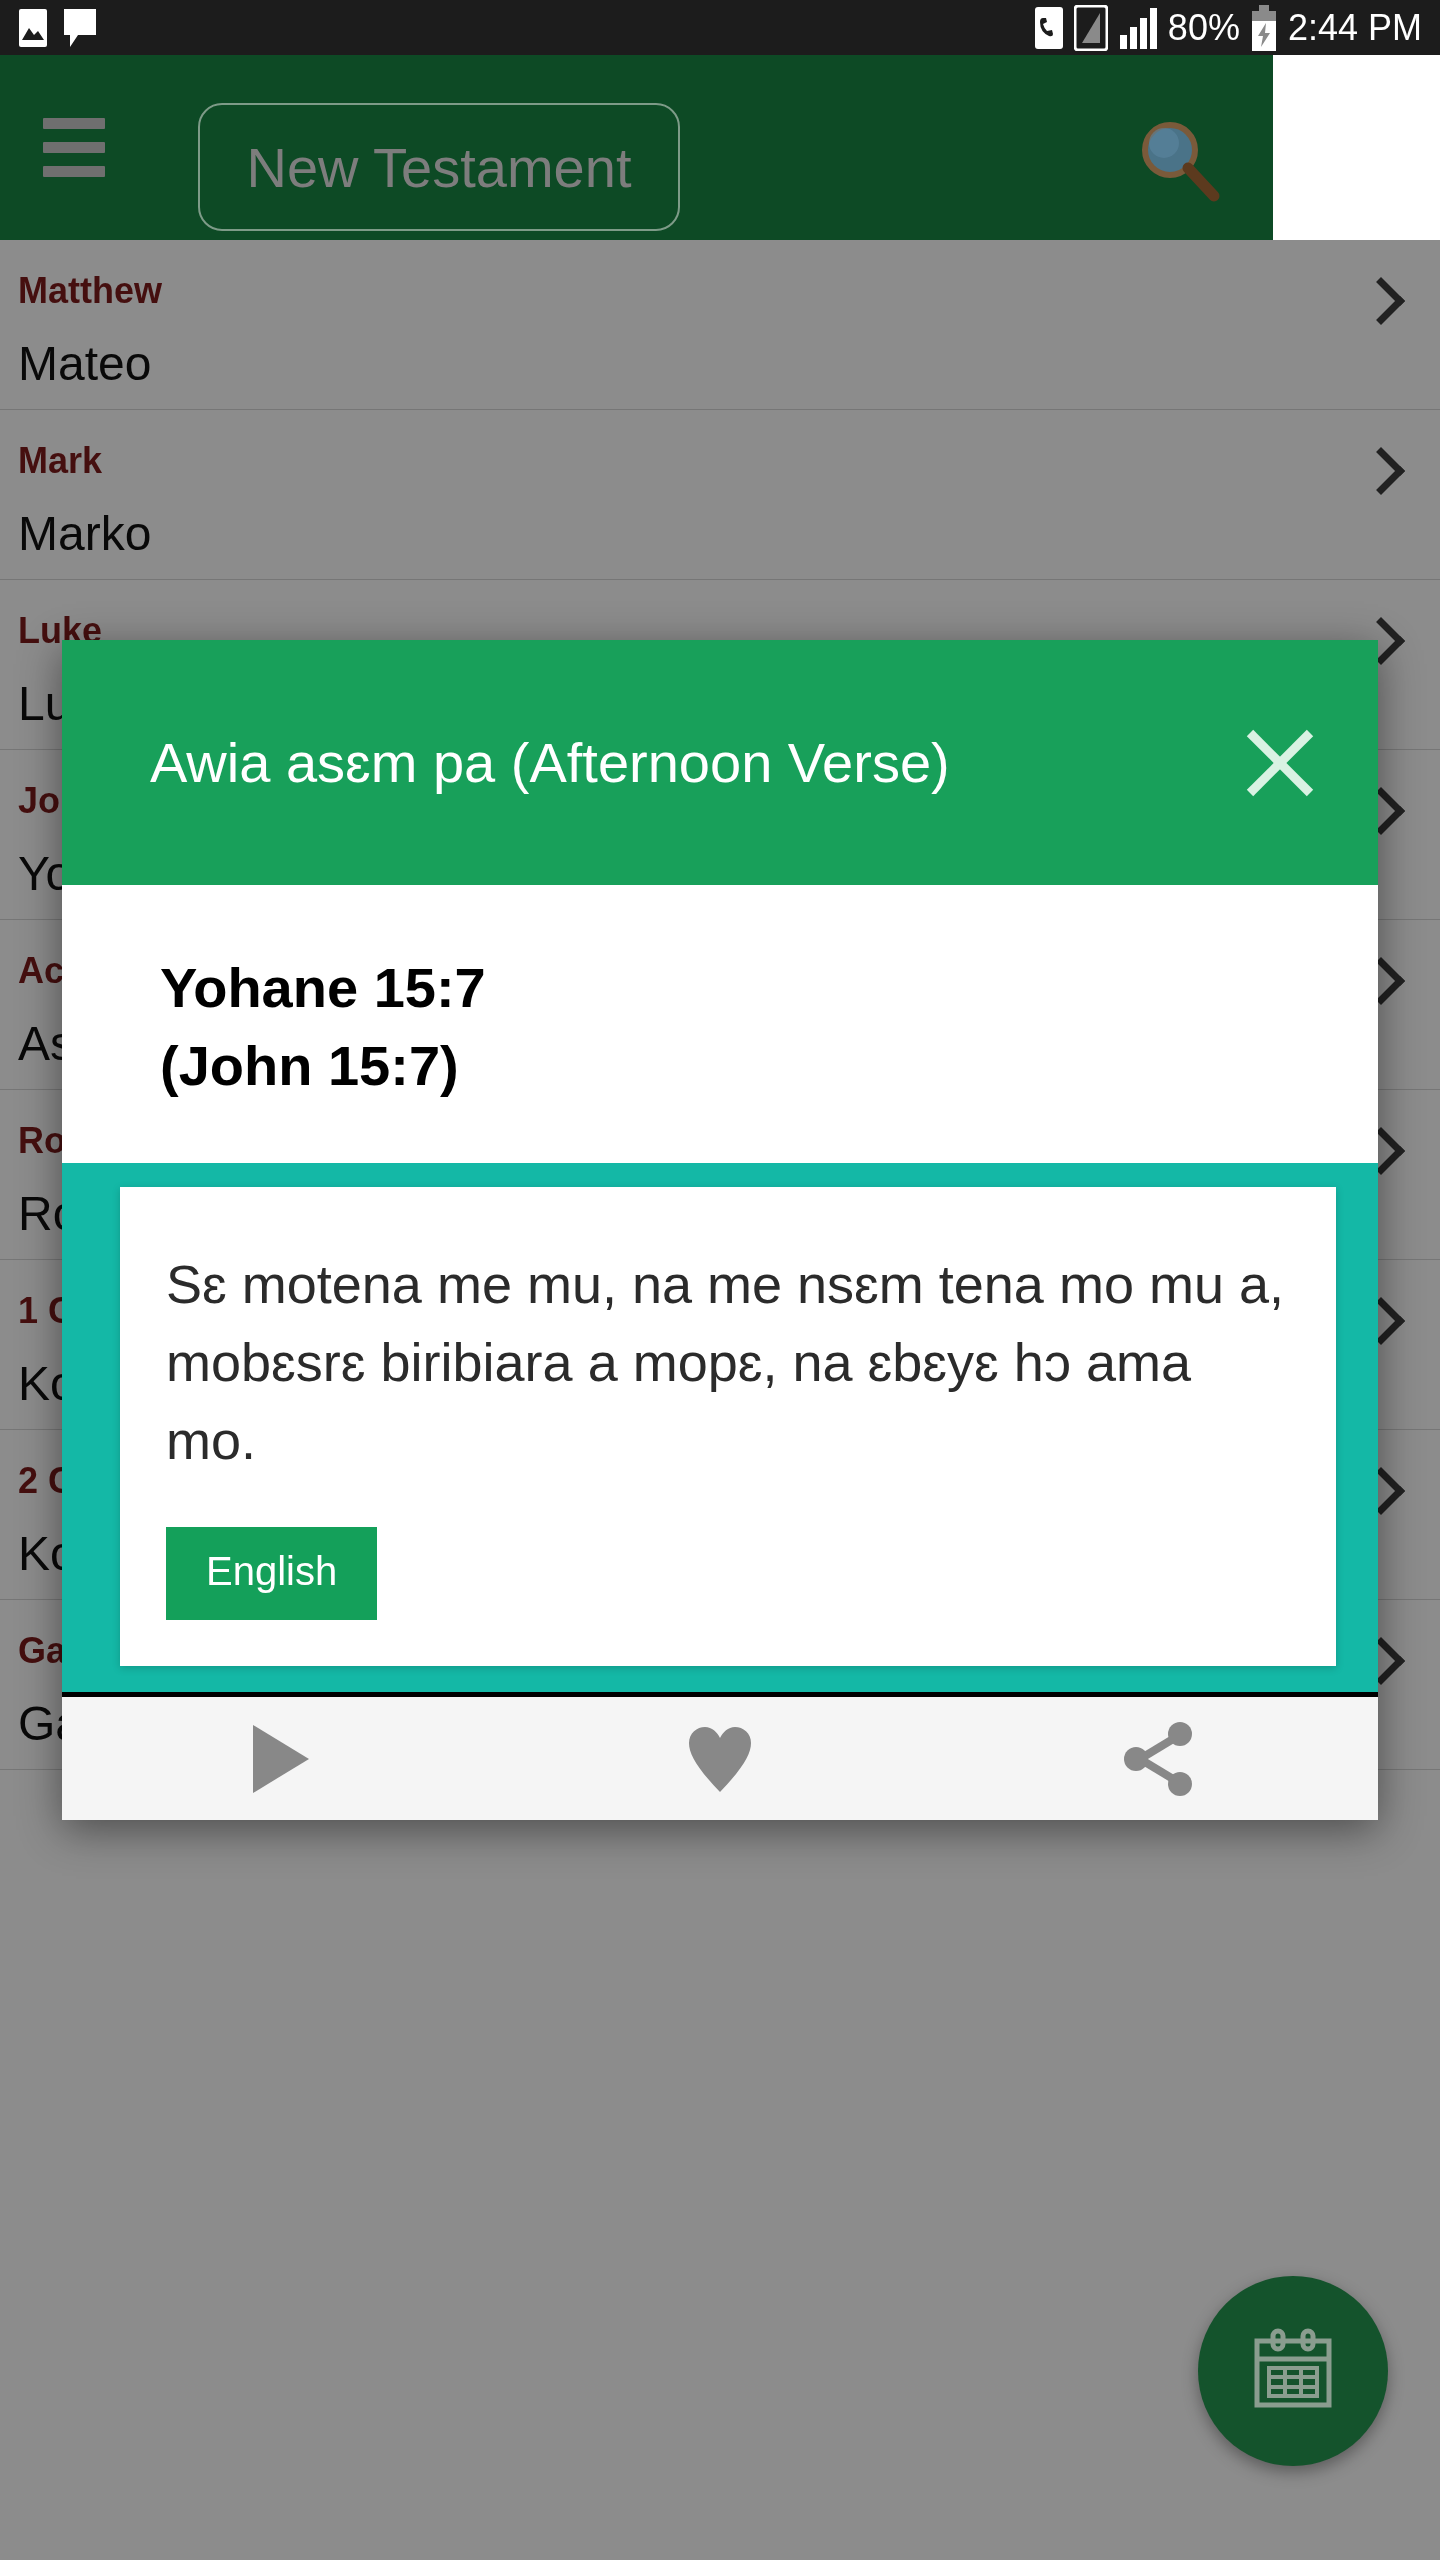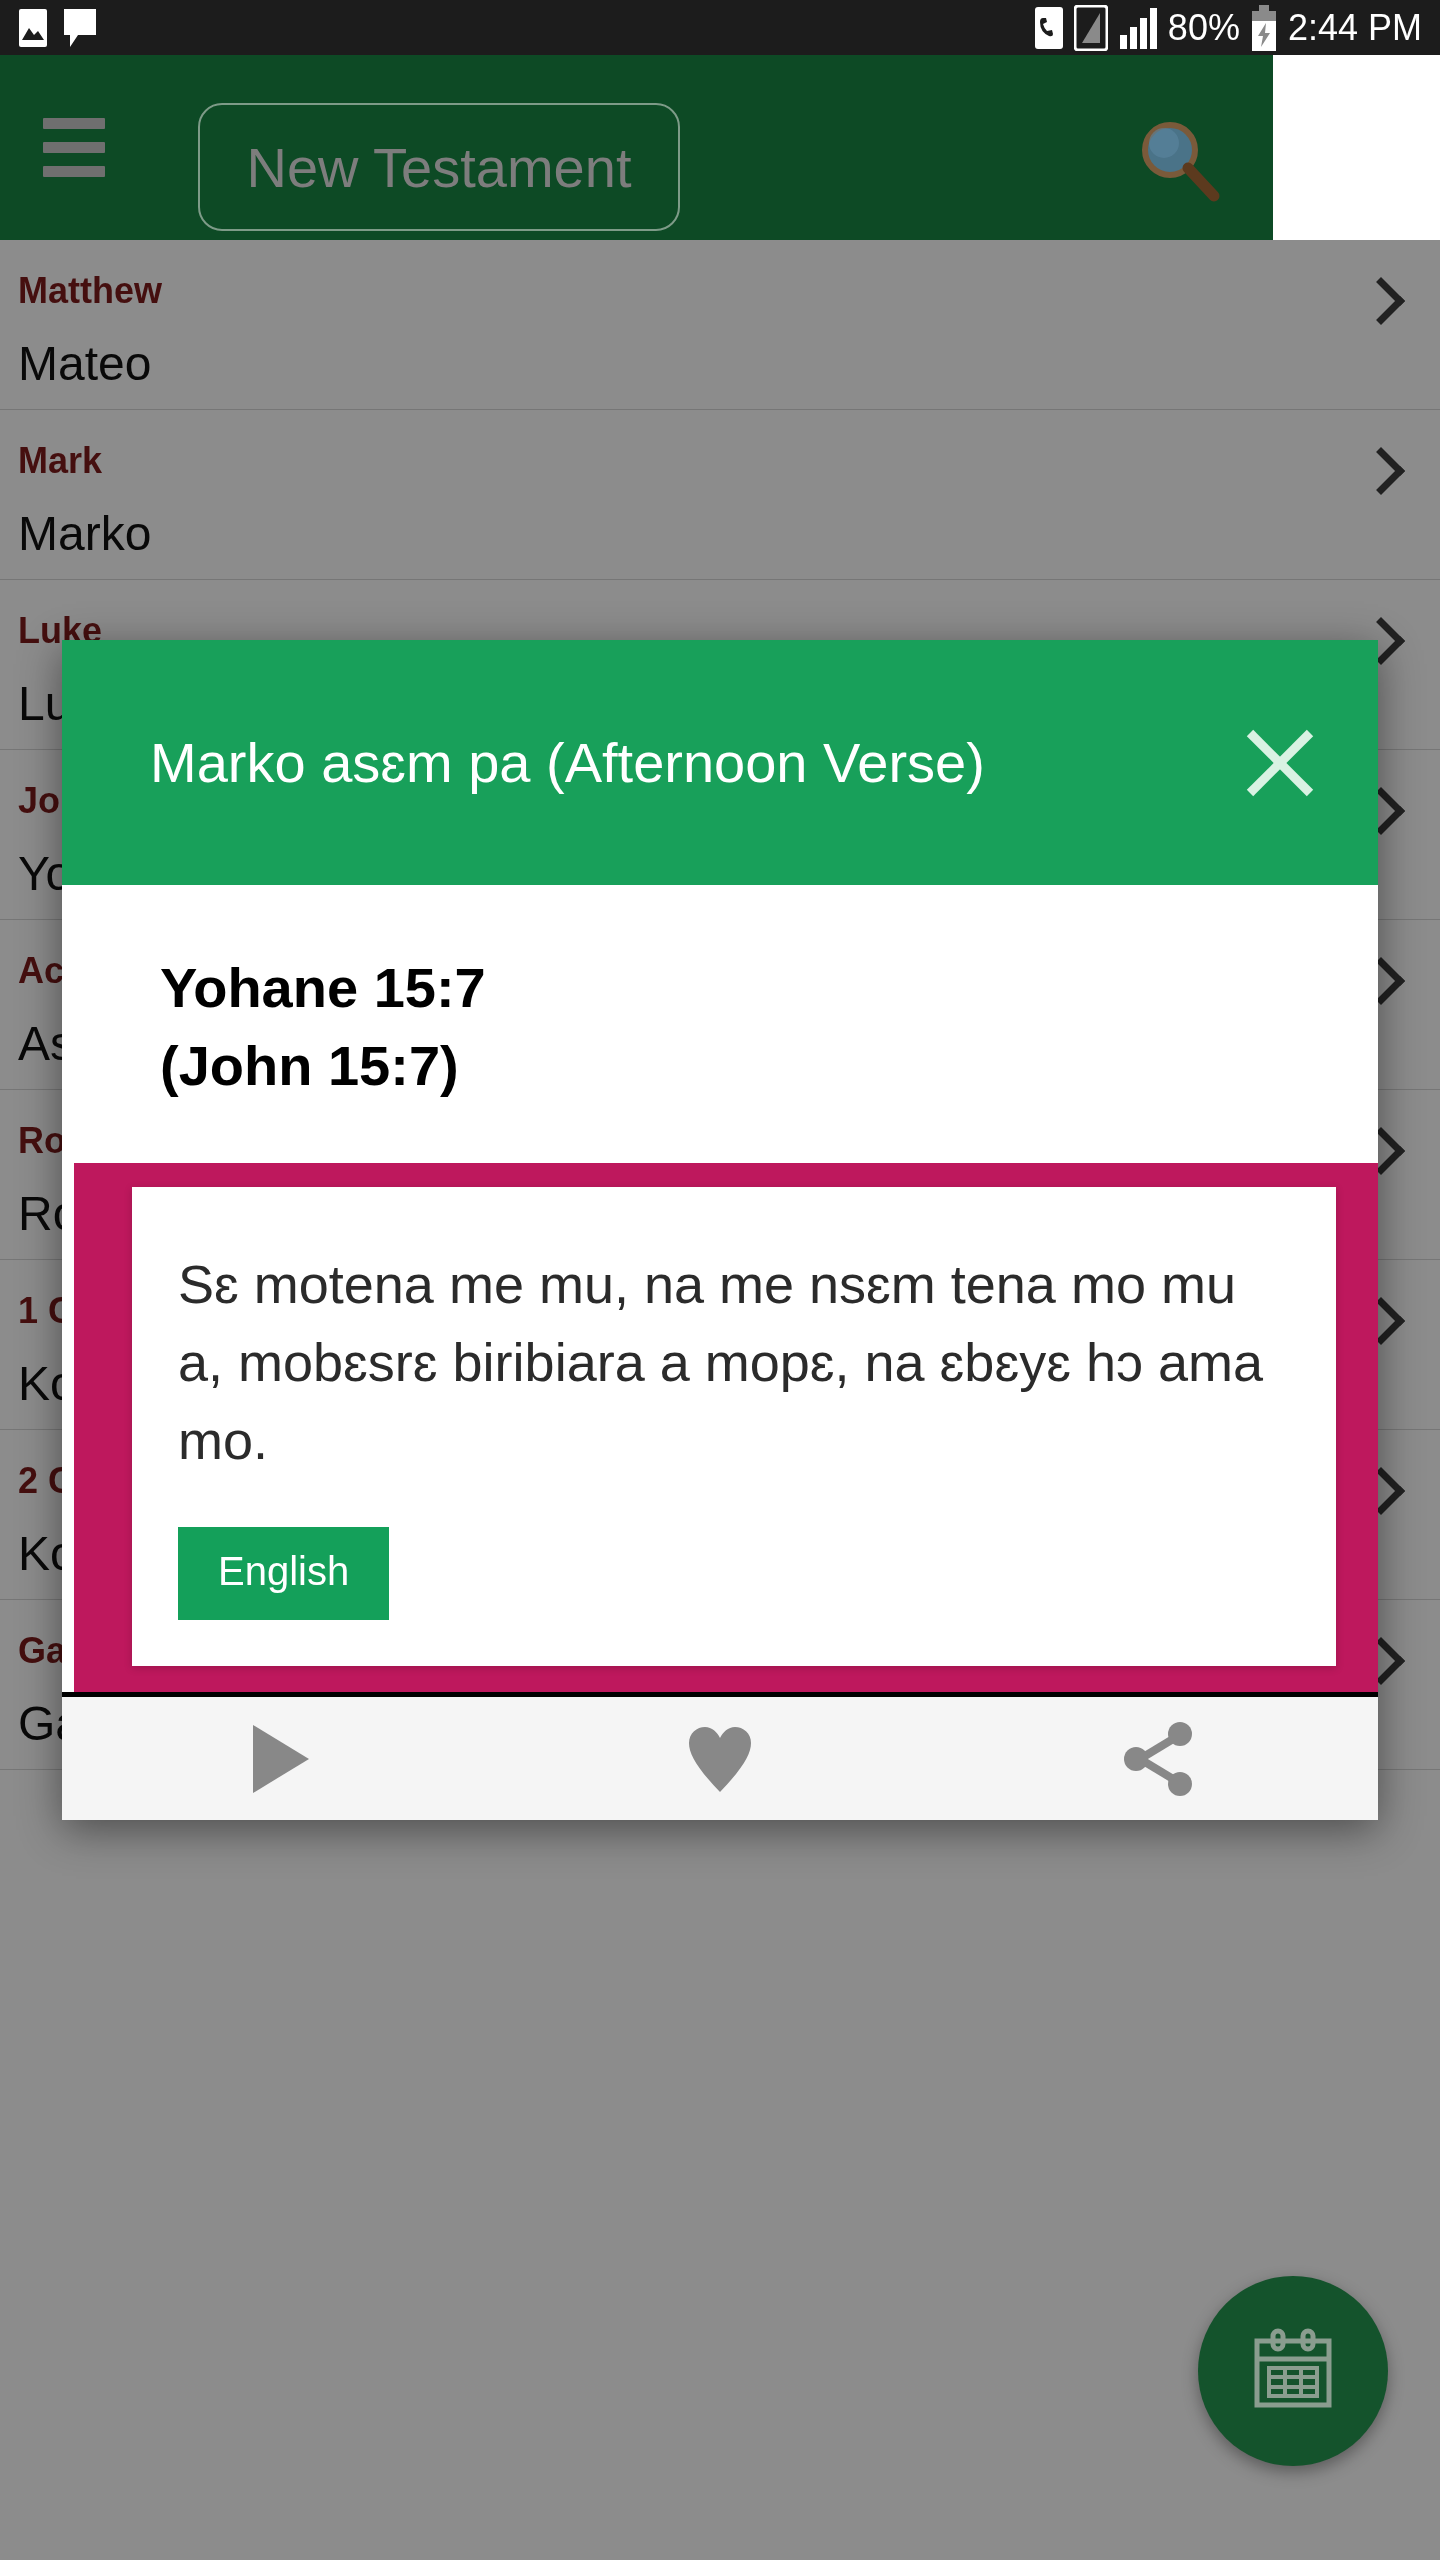--- a/index.html
+++ b/index.html
@@ -92,21 +92,21 @@
   }
   #dialog-close{
     margin-left:auto; width:96px; height:96px;
     display:flex; align-items:center; justify-content:center;
   }
   #reference-block{
     background:#ffffff; padding:64px 0 58px 98px;
   }
   .ref-line{ font-size:56px; font-weight:700; color:#000000; line-height:78px; }
   #verse-area{
-    background:#be185d; padding:24px 42px 26px 58px;margin-left:12px;
+    background:#14b8a6; padding:24px 42px 26px 58px;
   }
   #verse-card{
     background:#ffffff; box-shadow:0 2px 8px rgba(0,0,0,0.18);
     padding:58px 46px 46px 46px;
   }
   #verse-text{
     font-size:54px; line-height:78px; color:#2b2b2b; font-weight:400;
   }
   #english-button{
     display:inline-block; margin-top:48px;
@@ -248,21 +248,21 @@
       <line x1="56" y1="45" x2="56" y2="73"></line>
       <line x1="24" y1="54" x2="72" y2="54"></line>
       <line x1="24" y1="64" x2="72" y2="64"></line>
     </g>
   </svg>
 </div>
 
 <div id="verse-dialog">
 
   <div id="dialog-header">
-    <span id="dialog-title">Marko asɛm pa (Afternoon Verse)</span>
+    <span id="dialog-title">Awia asɛm pa (Afternoon Verse)</span>
     <div id="dialog-close">
       <svg width="80" height="80" viewBox="0 0 80 80">
         <line x1="10" y1="10" x2="70" y2="70" stroke="#d9f2e3" stroke-width="9" stroke-linecap="butt"></line>
         <line x1="70" y1="10" x2="10" y2="70" stroke="#d9f2e3" stroke-width="9" stroke-linecap="butt"></line>
       </svg>
     </div>
   </div>
 
   <div id="reference-block">
     <div class="ref-line">Yohane 15:7</div>

